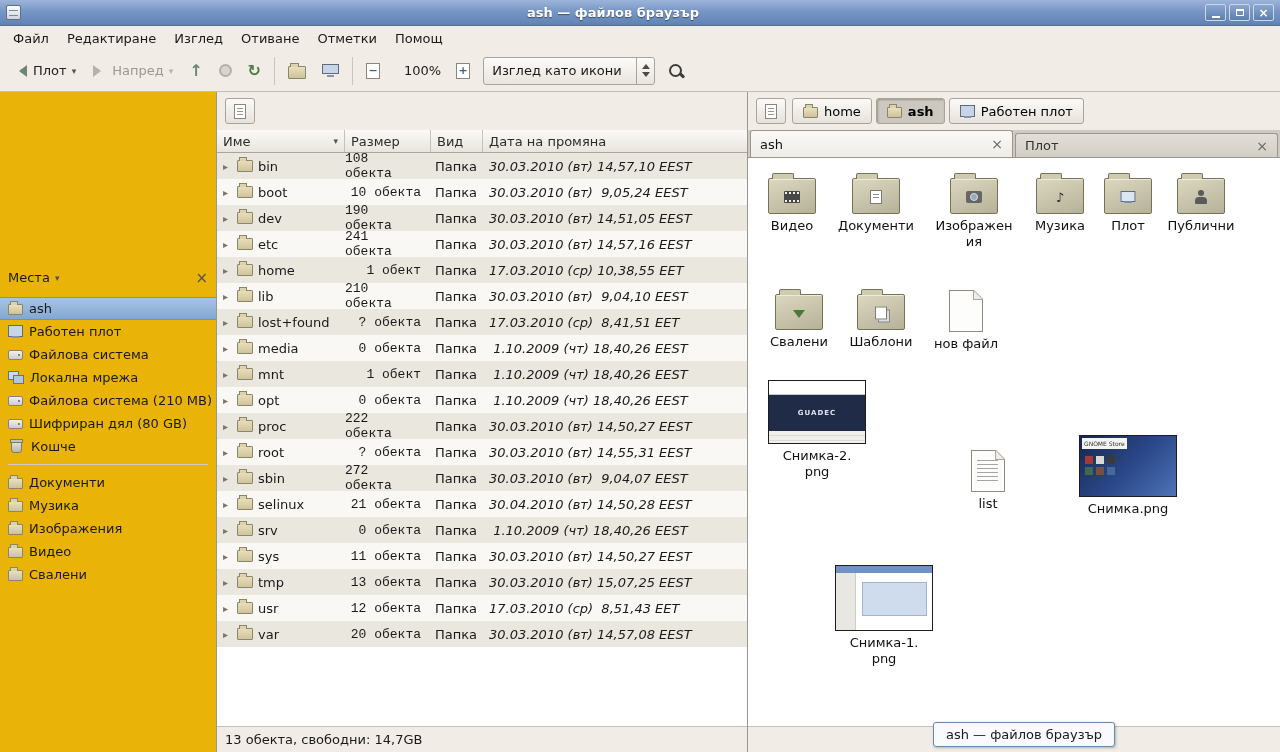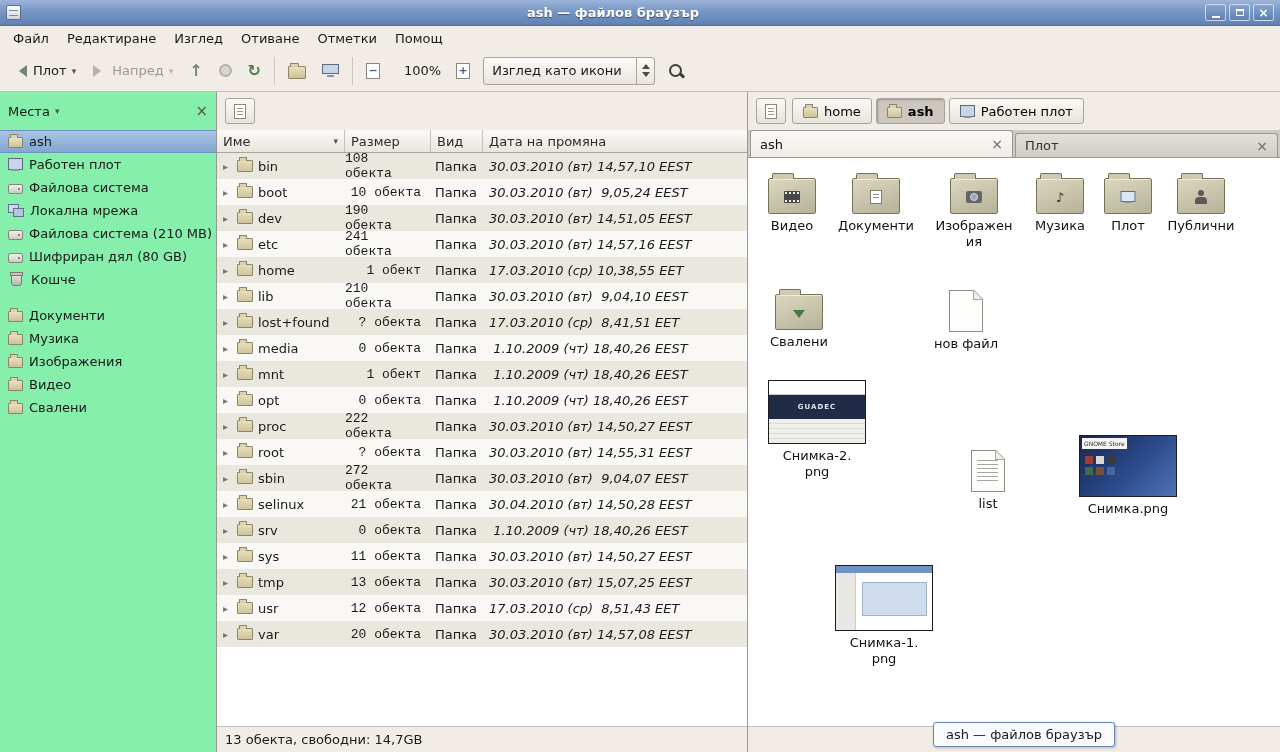--- a/index.html
+++ b/index.html
@@ -47,21 +47,21 @@
   .tri-up { width:0; height:0; border:4px solid transparent; border-bottom:5px solid #4e4b44; margin-top:-2px; }
   .tri-down { width:0; height:0; border:4px solid transparent; border-top:5px solid #4e4b44; margin-bottom:-2px; }
   .search-glyph { width:16px; height:16px; position:relative; }
   .search-glyph::before { content:''; position:absolute; left:1px; top:1px; width:9px; height:9px; border:2px solid #3c3c3a; border-radius:50%; }
   .search-glyph::after { content:''; position:absolute; left:11px; top:11px; width:6px; height:3px; background:#3c3c3a; transform:rotate(45deg); border-radius:1px; }
 
   
   .main { display:flex; height:660px; }
 
   
-  .sidebar { width:217px; background:#86efac; border-right:1px solid #9b978e; display:flex; flex-direction:column; }
+  .sidebar { width:217px; background:#eab308; border-right:1px solid #9b978e; display:flex; flex-direction:column;justify-content:center; }
   .sidebar-header { height:38px; display:flex; align-items:center; padding:0 8px; gap:5px; }
   .sidebar-close { margin-left:auto; color:#56534c; font-size:15px; }
   .place-item { height:23px; display:flex; align-items:center; gap:6px; padding-left:8px; }
   .place-item.selected { background:linear-gradient(#a9c4e3,#82a7d1); border-top:1px solid #6d93c0; border-bottom:1px solid #6d93c0; }
   .place-sep { height:1px; background:#cfccc3; margin:6px 8px; }
   .si { display:inline-block; flex:none; position:relative; }
   .si-folder { width:15px; height:11px; background:linear-gradient(#e9e0bd,#cdc29a); border:1px solid #8b8569; border-radius:1px; margin-top:2px; }
   .si-folder::before { content:''; position:absolute; top:-4px; left:1px; width:6px; height:3px; background:#dcd2ae; border:1px solid #8b8569; border-bottom:none; border-radius:1px 1px 0 0; }
   .si-desktop { width:15px; height:13px; }
   .si-desktop::before { content:''; position:absolute; left:0; right:0; top:0; height:10px; background:#c8d5e7; border:1px solid #5e6a80; }
@@ -132,21 +132,21 @@
   .emblem-public::before { content:''; position:absolute; left:50%; top:0; width:6px; height:6px; transform:translateX(-50%); background:#5a5a58; border-radius:50%; }
   .emblem-public::after { content:''; position:absolute; left:1px; right:1px; bottom:0; height:7px; background:#5a5a58; border-radius:4px 4px 1px 1px; }
   .emblem-download { width:0; height:0; border:6px solid transparent; border-top:8px solid #49793f; margin-top:4px; }
   .emblem-templates { width:12px; height:13px; background:#fff; border:1px solid #7e7a72; box-shadow:3px 3px 0 -1px #ddd, 3px 3px 0 0 #888; }
   .paper { width:34px; height:42px; background:#fdfdfc; border:1px solid #8f8b82; position:relative; margin-top:2px; }
   .paper::before { content:''; position:absolute; top:-1px; right:-1px; width:9px; height:9px; background:linear-gradient(225deg,#fff 45%,#c9c6be 46% 56%,#efede8 57%); border-left:1px solid #aaa69d; border-bottom:1px solid #aaa69d; }
   .paper.lined::after { content:''; position:absolute; left:5px; right:6px; top:9px; bottom:8px; background:repeating-linear-gradient(to bottom,#a5a5a3 0 1px,transparent 1px 4px); }
   .thumb { background:#fff; border:1px solid #1d1d1d; position:relative; overflow:hidden; display:flex; flex-direction:column; }
   .t2 { width:98px; height:64px; }
   .t2-top { height:14px; background:#fff; border-bottom:1px solid #c9c9c9; flex:none; }
-  .t2-band { height:24px; background:#202c47; display:flex; align-items:center; justify-content:center; flex:none; }
+  .t2-band { height:36px; background:#202c47; display:flex; align-items:center; justify-content:center; flex:none; }
   .t2-text { color:#dfe4ee; font-size:7px; letter-spacing:1px; font-weight:bold; }
   .t2-body { flex:1; background:repeating-linear-gradient(to bottom,#f0efec 0 4px,#dcdad4 4px 5px); }
   .t3 { width:98px; height:62px; background:linear-gradient(135deg,#16264d 0%,#2c4a8c 55%,#4f74b6 100%); }
   .t3-box { position:absolute; left:2px; top:2px; height:11px; padding:0 2px; background:#f4f4f2; display:flex; align-items:center; }
   .t3-text { font-size:6px; color:#333; white-space:nowrap; }
   .t3-sw { position:absolute; left:5px; top:20px; width:8px; height:8px; background:#a23b35; box-shadow:11px 0 0 #d8d8d4, 22px 0 0 #3a3a3a, 0 11px 0 #3f6a4e, 11px 11px 0 #77513a, 22px 11px 0 #44679c; }
   .t1 { width:98px; height:66px; background:#fff; }
   .t1-bar { height:7px; background:#6f93c4; flex:none; }
   .t1-side { position:absolute; left:0; top:7px; bottom:0; width:20px; background:#e9e7e1; border-right:1px solid #cfccc4; }
   .t1-block { position:absolute; left:26px; top:16px; right:5px; height:34px; background:#cfdcee; border:1px solid #9fb4cf; }
@@ -571,20 +571,26 @@
           </div>
         <div class="icon-label">Публични</div>
       </div>
 
       <div class="icon-item w76" style="left:13px;top:130px">
         <div class="big-folder">
             <span class="emblem emblem-download"></span>
           </div>
         <div class="icon-label">Свалени</div>
       </div>
+      <div class="icon-item w76" style="left:95px;top:130px">
+        <div class="big-folder">
+            <span class="emblem emblem-templates"></span>
+          </div>
+        <div class="icon-label">Шаблони</div>
+      </div>
       <div class="icon-item w76" style="left:180px;top:130px">
         <div class="paper"></div>
         <div class="icon-label">нов файл</div>
       </div>
 
       <div class="icon-item w104" style="left:17px;top:222px">
         <div class="thumb t2">
           <div class="t2-top"></div>
           <div class="t2-band">
               <span class="t2-text">GUADEC</span>

